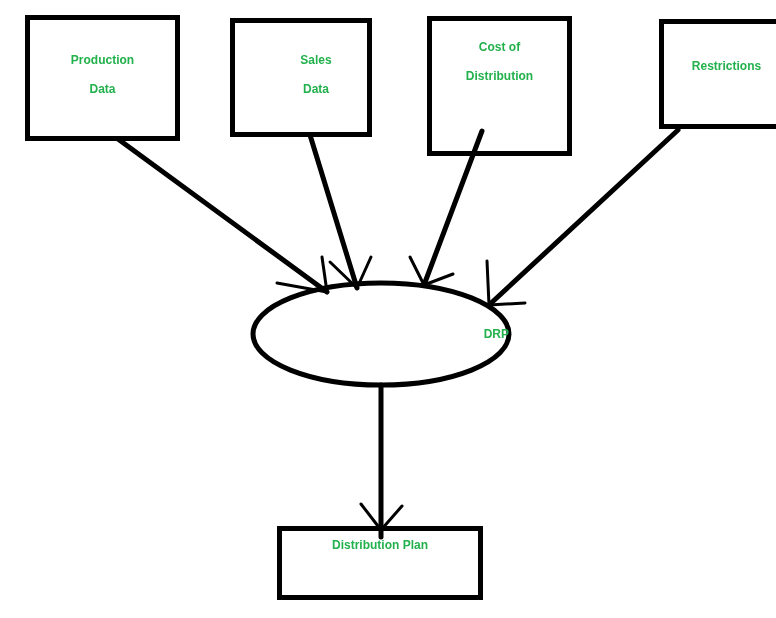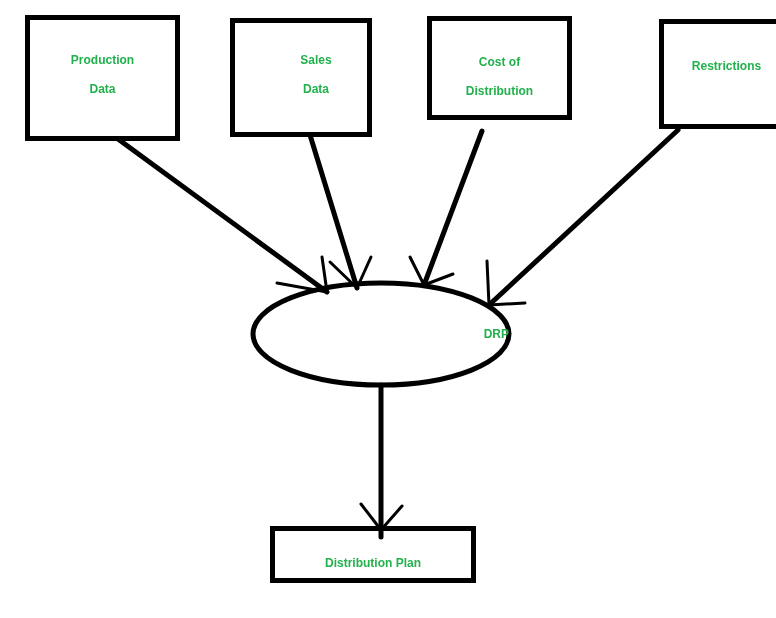--- a/index.html
+++ b/index.html
@@ -32,25 +32,25 @@
     color: #22B14C;
     font-size: 12px;
     font-weight: 700;
     line-height: 29px;
     white-space: pre-line;
     text-align: center;
   }
   .box-production { left: 25px;  top: 15px;  width: 155px; height: 126px; padding-top: 26px; }
   .box-sales      { left: 230px; top: 18px;  width: 142px; height: 119px; padding-top: 23px; }
   .box-sales .node-label { text-align: center; padding-left: 30px; }
-  .box-cost       { left: 427px; top: 16px;  width: 145px; height: 104px; padding-top: 27px; }
+  .box-cost       { left: 427px; top: 16px;  width: 145px; height: 140px; padding-top: 12px; }
   .box-restrictions { left: 619px; top: 19px; width: 135px; height: 110px; padding-top: 28px; margin-left: 40px; }
   .box-plan {
-    left: 270px; top: 526px; width: 206px; height: 57px;
-    display: flex; align-items: flex-end; justify-content: center;
+    left: 277px; top: 526px; width: 206px; height: 74px;
+    display: flex; align-items: flex-start; justify-content: center;
   }
   .drp-label-wrap {
     position: absolute;
     left: 253px; top: 283px; width: 256px; height: 102px;
     display: flex; align-items: center; justify-content: flex-end;
     pointer-events: none;
   }
   .shaft { stroke: #000000; stroke-width: 5; stroke-linecap: round; fill: none; }
   .wing  { stroke: #000000; stroke-width: 3; stroke-linecap: round; fill: none; }
   .ellipse-shape { fill: #ffffff; stroke: #000000; stroke-width: 5; }

